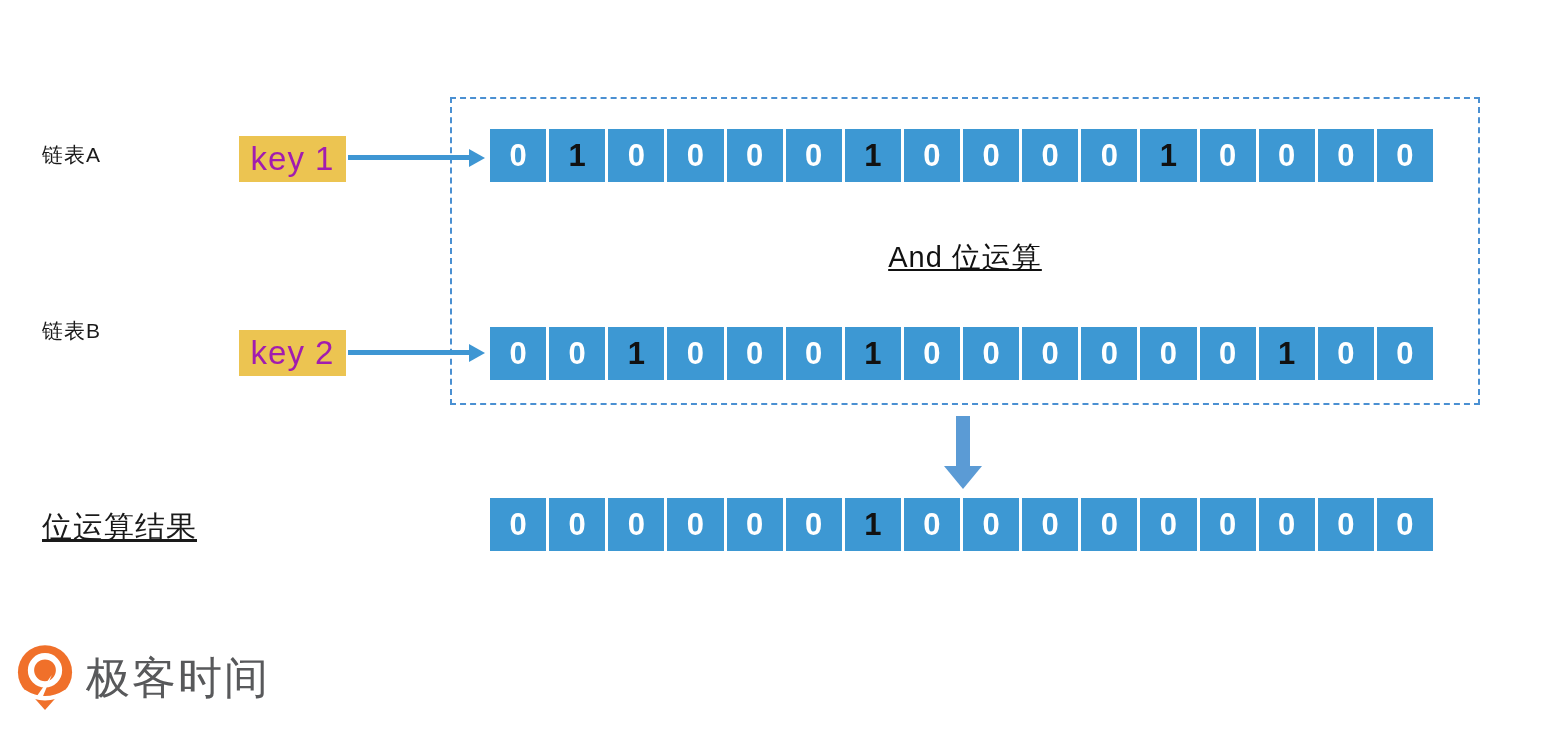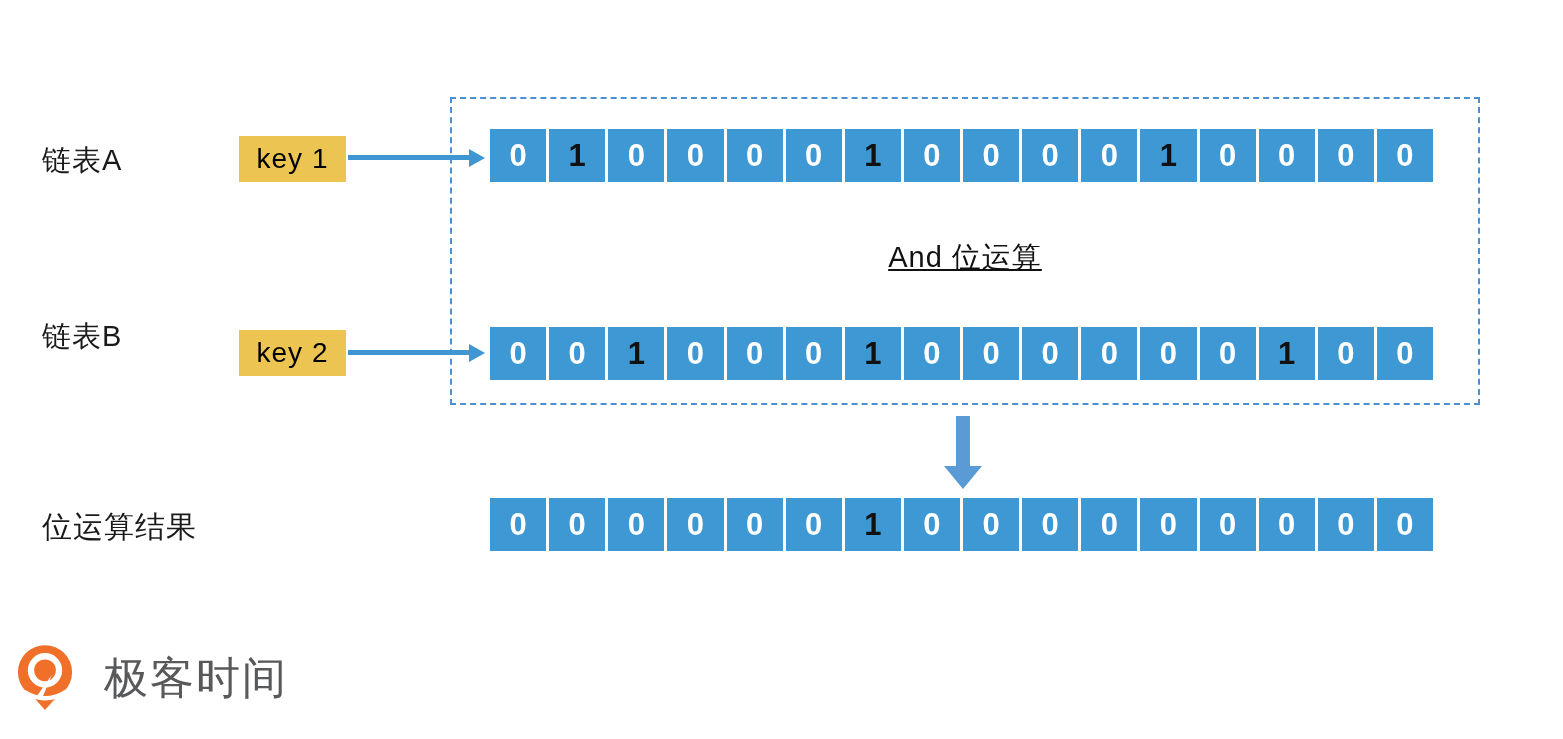--- a/index.html
+++ b/index.html
@@ -17,32 +17,32 @@
   html, body { background: #ffffff; }
   body {
     font-family: "Liberation Sans", "DejaVu Sans", sans-serif;
     width: 1563px; height: 739px; position: relative; overflow: hidden;
   }
   .canvas { position: absolute; inset: 0; width: 1563px; height: 739px; background: #ffffff; }
 
   
   .side-label {
     position: absolute; left: 42px;
-    font-size: 29px; color: #1a1a1a; letter-spacing: 1px;
+    font-size: 21px; color: #1a1a1a; letter-spacing: 1px;
     white-space: nowrap;
   }
   .lbl-a { top: 141px; }
   .lbl-b { top: 317px; }
-  .lbl-result { top: 507px; font-size: 30px; }
+  .lbl-result { top: 507px; font-size: 30px; text-decoration: underline; }
 
   
   .key-box {
     position: absolute; left: 239px; width: 107px; height: 46px;
     background: var(--key-yellow);
-    color: #000000; font-size: 28px;
+    color: #a21caf; font-size: 33px;
     display: flex; align-items: center; justify-content: center;
     letter-spacing: 1px;
   }
   .key-1 { top: 136px; }
   .key-2 { top: 330px; }
 
   
   .h-arrow {
     position: absolute; left: 348px; width: 122px; height: 5px;
     background: var(--arrow-blue);
@@ -94,21 +94,21 @@
     position: absolute; left: 0; top: 50px; width: 0; height: 0;
     border-left: 19px solid transparent;
     border-right: 19px solid transparent;
     border-top: 23px solid var(--block-arrow-blue);
   }
 
   
   .logo { position: absolute; left: 16px; top: 644px; display: flex; align-items: center; }
   .logo-icon { width: 58px; height: 68px; }
   .logo-text {
-    margin-left: 30px; font-size: 44px; color: var(--logo-gray);
+    margin-left: 12px; font-size: 44px; color: var(--logo-gray);
     letter-spacing: 2px; font-weight: 500;
   }
 </style>
 </head>
 <body>
 
 <div class="canvas">
 
   <div class="dashed-box"></div>
 

